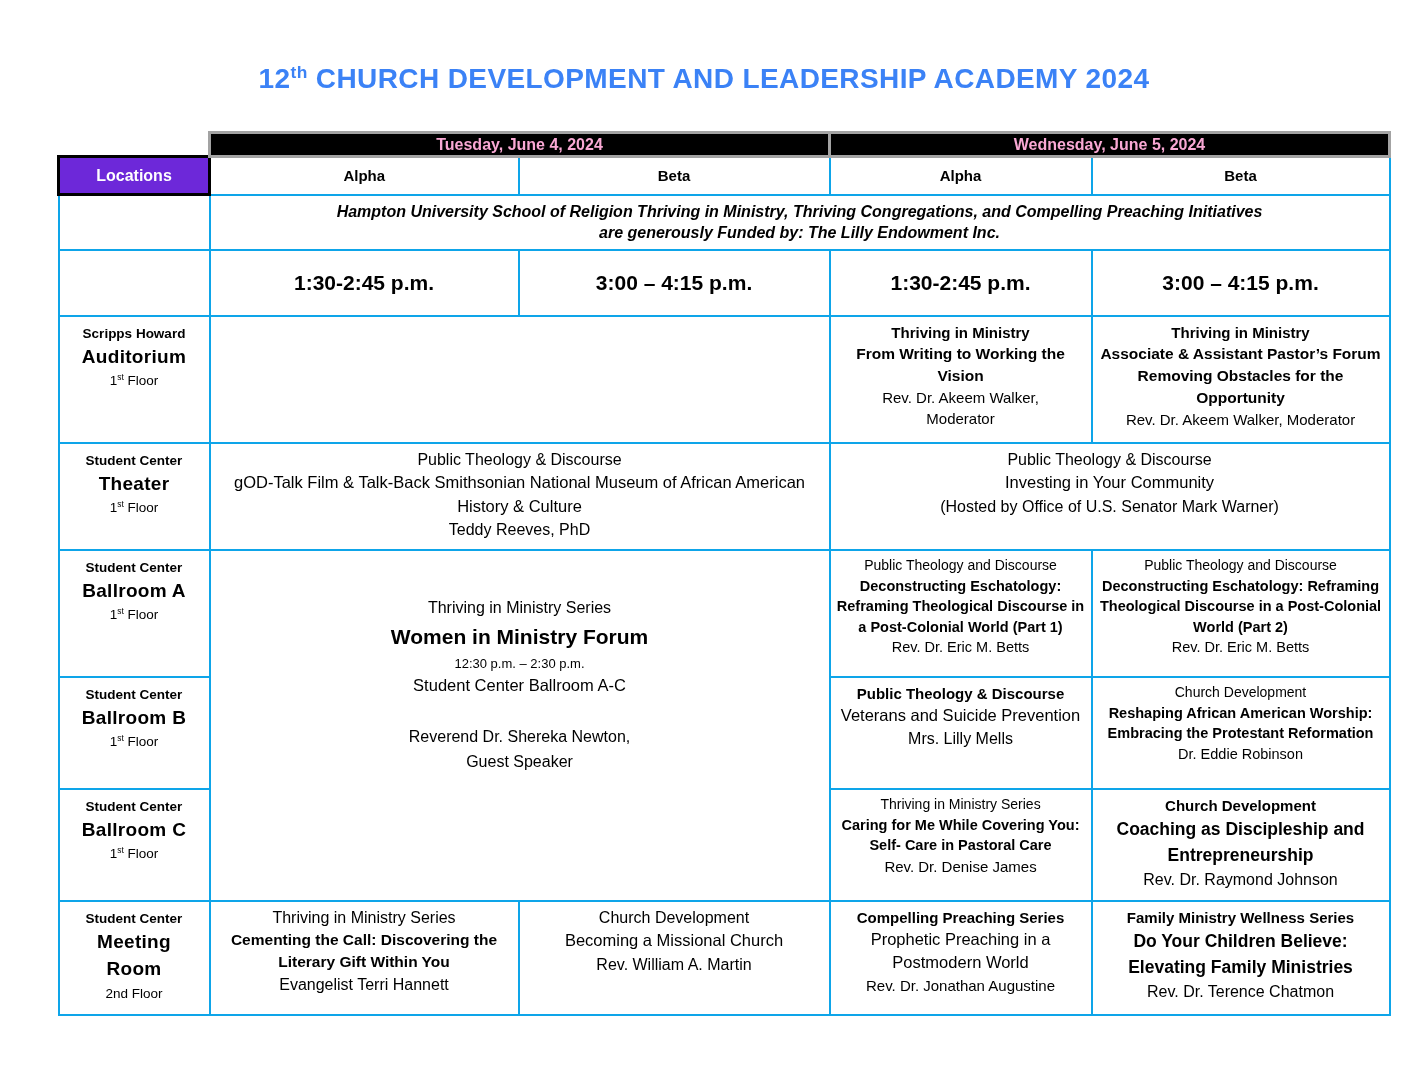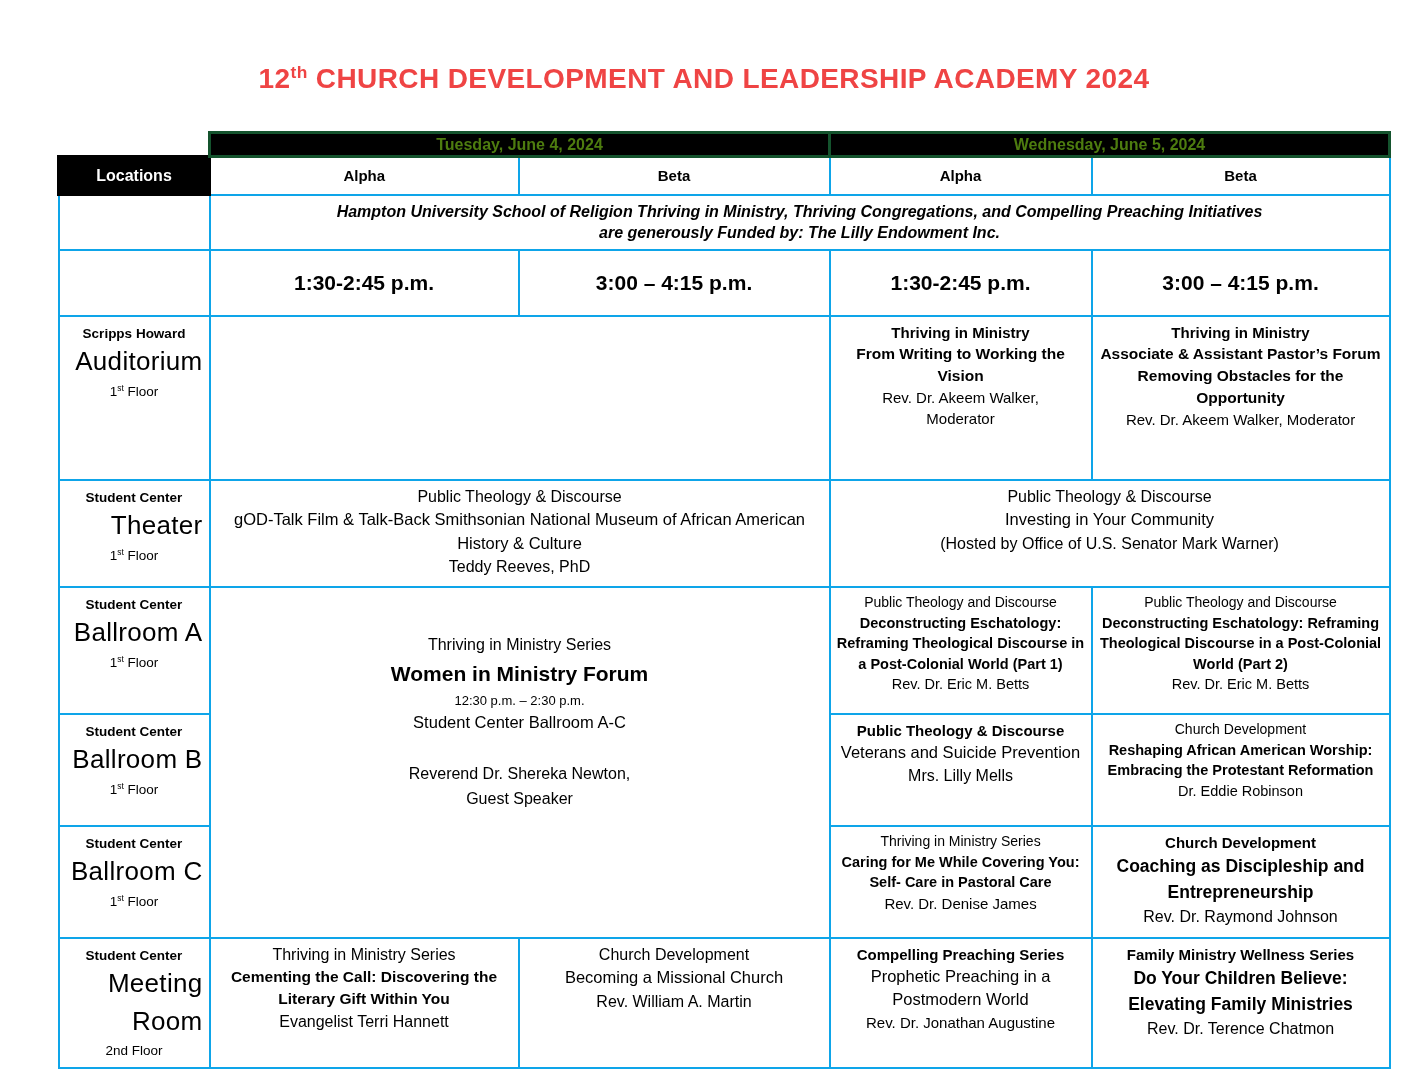--- a/index.html
+++ b/index.html
@@ -2,38 +2,38 @@
 <html><head>
 <meta charset="utf-8">
 <style>
   html,body{margin:0;padding:0;}
   body{
     width:1408px;height:1088px;background:#ffffff;color:#000;
     font-family:"Liberation Sans",sans-serif;position:relative;overflow:hidden;
   }
   .page-title{
     position:absolute;left:0;top:62px;width:1408px;margin:0;
-    text-align:center;font-size:28px;font-weight:bold;letter-spacing:.4px;color:#ef4444;
+    text-align:center;font-size:28px;font-weight:bold;letter-spacing:.4px;color:#3b82f6;
   }
   .page-title sup{font-size:.62em;}
   table.sched{
     position:absolute;left:57px;top:131px;width:1331px;
     border-collapse:collapse;table-layout:fixed;
   }
   td{
     border:2px solid #0ea5e9;vertical-align:top;text-align:center;
     padding:5px 6px;overflow:hidden;
   }
   td.spacer{border:none;background:#fff;}
   td.banner{
-    background:#000;color:#4d7c0f;font-weight:bold;font-size:16px;
-    border:3px solid #14532d;vertical-align:middle;padding:1px 2px;
+    background:#000;color:#f9a8d4;font-weight:bold;font-size:16px;
+    border:3px solid #a3a3a3;vertical-align:middle;padding:1px 2px;
   }
   td.loc-head{
-    background:#000000;color:#fff;font-weight:bold;font-size:16px;
+    background:#6d28d9;color:#fff;font-weight:bold;font-size:16px;
     border:3px solid #000;vertical-align:middle;
   }
   td.track{font-weight:bold;font-size:15px;vertical-align:middle;border-top:3px solid #000;}
   td.fund{vertical-align:middle;font-weight:bold;font-style:italic;font-size:16px;line-height:1.35;}
   td.time{font-weight:bold;font-size:21px;vertical-align:middle;padding:20px;}
   td.loc{padding-top:7px;}
   td.women{padding-top:46px;}
   .ln{line-height:1.42;}
   .cat{font-size:15px;font-weight:bold;}
   .cat-sm{font-size:14px;}
@@ -42,21 +42,21 @@
   .t-sm{font-size:14.5px;font-weight:bold;}
   .t-md{font-size:16.5px;font-weight:normal;}
   .t-lg{font-size:17.5px;font-weight:bold;line-height:1.5;}
   .t-xl{font-size:21px;font-weight:bold;line-height:1.7;}
   .sp{font-size:15px;}
   .sp-sm{font-size:14.5px;}
   .sp-lg{font-size:16px;line-height:1.55;}
   .tiny{font-size:13px;}
   .mt{margin-top:28px;}
   .loc-org{font-size:13.5px;font-weight:bold;}
-  .loc-name{font-size:26px;font-weight:normal;line-height:1.45;letter-spacing:.3px;text-align:right;}
+  .loc-name{font-size:19px;font-weight:bold;line-height:1.45;letter-spacing:.3px;}
   .loc-floor{font-size:13.5px;line-height:1.6;}
   sup{font-size:.62em;}
 </style>
 </head>
 <body>
 
 <h1 class="page-title"><span>12</span><sup>th</sup><span> CHURCH DEVELOPMENT AND LEADERSHIP ACADEMY 2024</span></h1>
 
 <table class="sched">
   <colgroup>
@@ -91,21 +91,21 @@
   </tr>
 
   <tr style="height:33px">
     <td></td>
     <td class="time">1:30-2:45 p.m.</td>
     <td class="time">3:00 – 4:15 p.m.</td>
     <td class="time">1:30-2:45 p.m.</td>
     <td class="time">3:00 – 4:15 p.m.</td>
   </tr>
 
-  <tr style="height:164px">
+  <tr style="height:127px">
     <td class="loc">
           <div class="ln loc-org">Scripps Howard</div>
           <div class="ln loc-name">Auditorium</div>
           <div class="ln loc-floor">1<sup>st</sup>  Floor</div>
         </td>
     <td colspan="2"></td>
     <td>
           <div class="ln cat">Thriving in Ministry</div>
           <div class="ln t">From Writing to Working the Vision</div>
           <div class="ln sp">Rev. Dr. Akeem Walker,</div>

